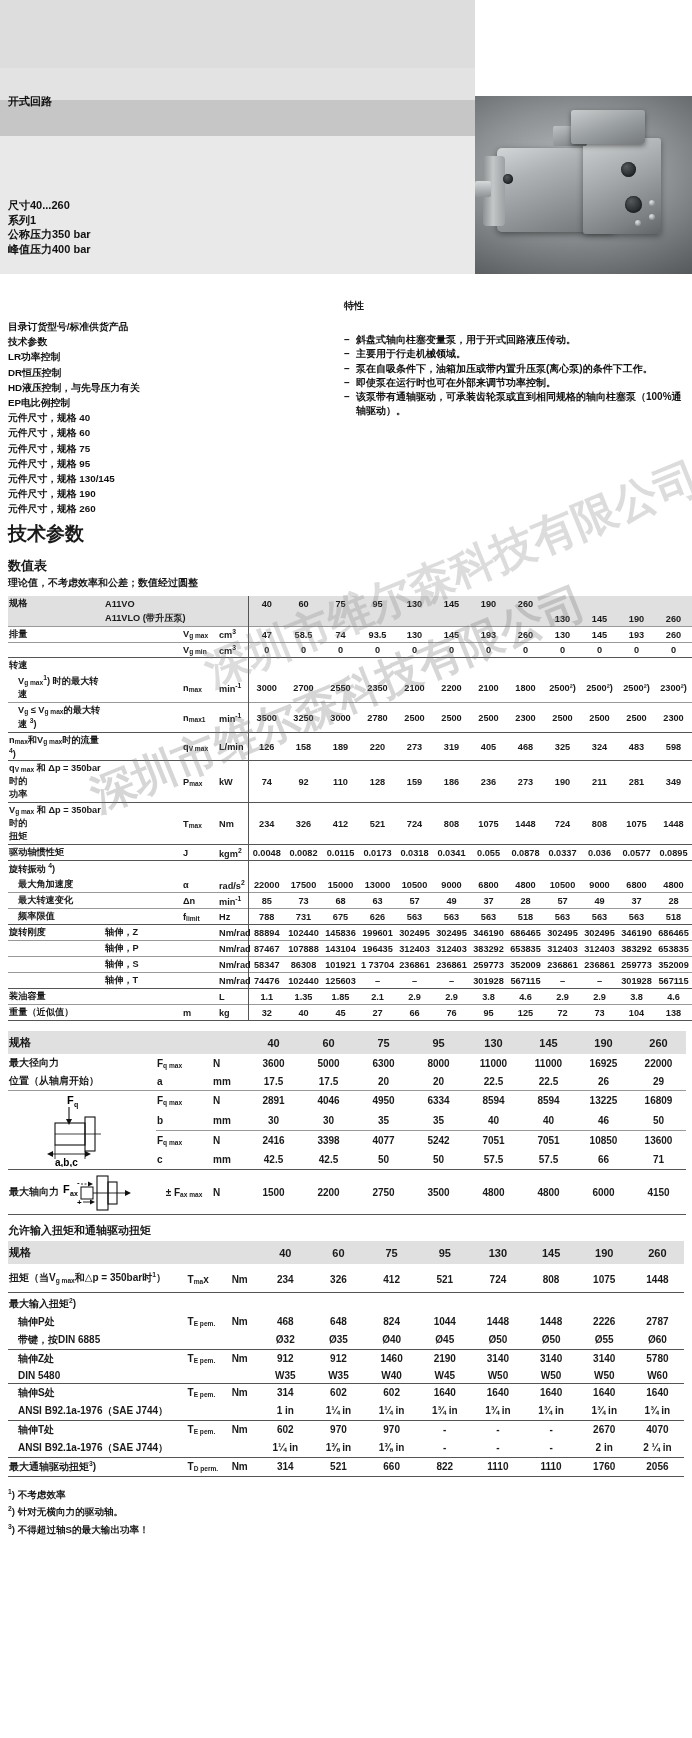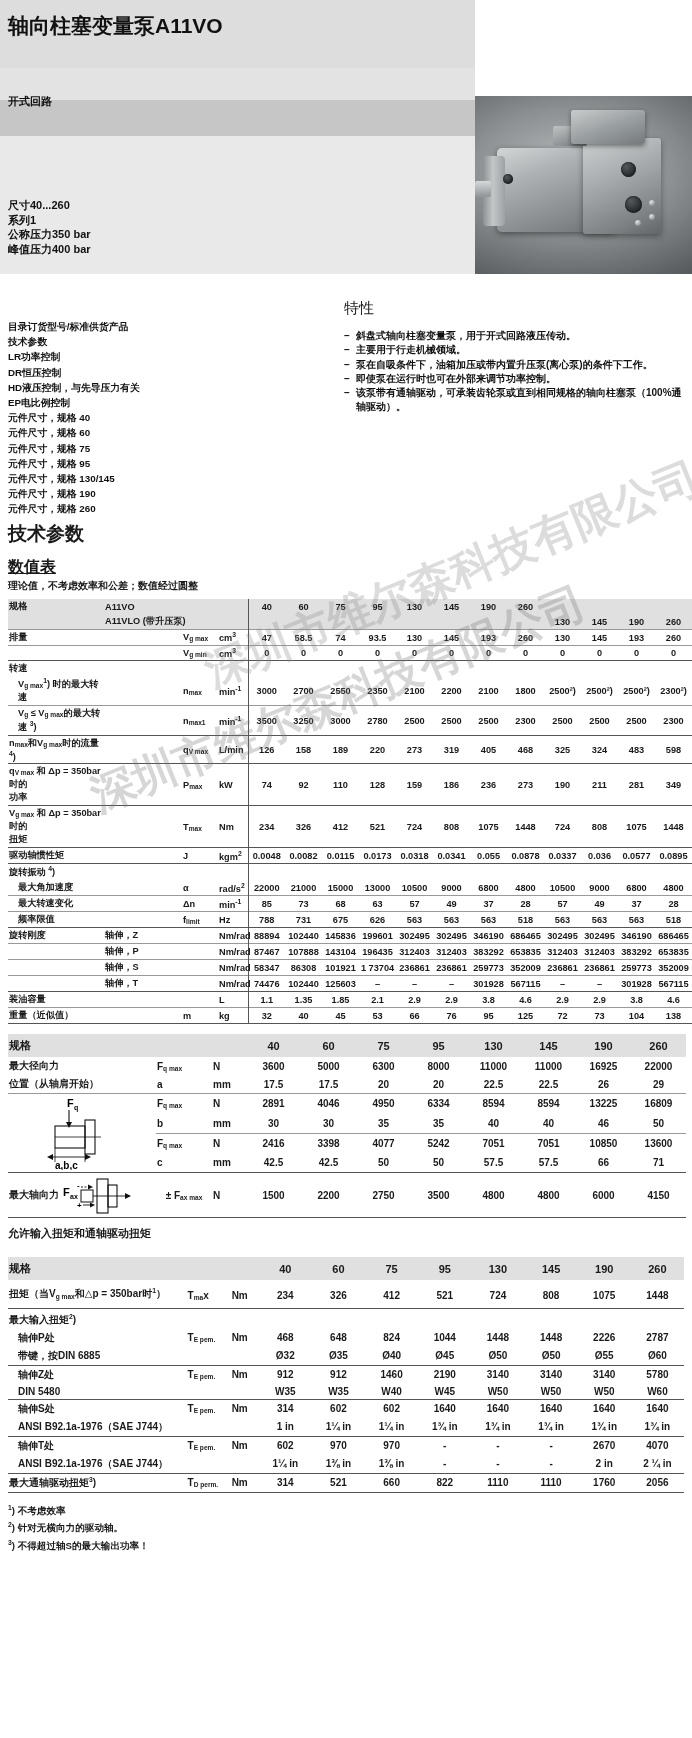--- a/index.html
+++ b/index.html
@@ -92,32 +92,32 @@
   .pbolt {
     border-radius:50%;
     background: radial-gradient(circle at 35% 30%, #e4e7e8, #8a8e90 75%);
   }
 
   
   .cols { position:relative; width:692px; padding:16px 0 0 0; }
   .col-l { position:absolute; left:8px; top:18px; width:300px;margin-top:16px; }
   .col-r { position:absolute; left:344px; top:14px; width:344px; }
   .toc-item { font-size:9.8px; font-weight:bold; line-height:15.2px; color:#111; }
-  .feat-h { font-size:15px; font-weight:normal; margin-bottom:11px; }
+  .feat-h { font-size:10px; font-weight:bold; margin-bottom:20px; }
   .feat-li {
     font-size:10px; font-weight:bold; line-height:14.3px;
     padding-left:12px; text-indent:-12px; color:#111;
   }
   .feat-li .dash { display:inline-block; width:12px; text-indent:0; }
 
   
   .sec-title { font-size:19px; font-weight:bold; margin:4px 0 0 8px; }
-  .sub-h { font-size:16px; font-weight:bold; margin:10px 0 0 8px;text-decoration:underline; }
+  .sub-h { font-size:13px; font-weight:bold; margin:10px 0 0 8px; }
   .sub-p { font-size:10px; font-weight:bold; margin:1px 0 6px 8px; }
-  .grp-h { font-size:11px; font-weight:bold; margin:8px 0 16px 8px; }
+  .grp-h { font-size:11px; font-weight:bold; margin:8px 0 3px 8px; }
 
   
   table.dt { border-collapse:collapse; width:676px; margin:0 0 0 8px; table-layout:fixed; }
   table.dt td, table.dt th { font-size:9.2px; padding:1px 1px; vertical-align:middle; }
   .lbl { text-align:left; font-weight:bold; padding-left:1px !important; }
   .lbl-ind { text-align:left; font-weight:bold; padding-left:10px !important; }
   .sym { text-align:left; font-weight:bold; }
   .unit { text-align:left; font-weight:bold; }
   .num { text-align:center; font-weight:bold; }
   .hdrow td { background:#e0e0e0; font-weight:bold; font-size:9.6px; padding:3px 1px; }
@@ -151,21 +151,20 @@
   .wm2 { left:188px; top:545px; font-size:44px; transform:rotate(-22deg); color:rgba(140,140,140,0.30); }
 </style>
 </head>
 <body>
 
 <div class="page">
 
   <div class="hdr">
     <div class="hdr-title-bar"></div>
     <div class="hdr-title-bar2"></div>
-    <div class="hdr-title">轴向柱塞变量泵A11VO</div>
     <div class="hdr-sub-bar"></div>
     <div class="hdr-sub">开式回路</div>
     <div class="hdr-lower-bar"></div>
     <div class="hdr-specs">
       <div>尺寸40...260</div>
       <div>系列1</div>
       <div>公称压力350 bar</div>
       <div>峰值压力400 bar</div>
     </div>
     <div class="hdr-img">
@@ -431,21 +430,21 @@
           <td></td>
           <td></td>
       <td class="tl" colspan="12"></td>
     </tr>
     <tr>
       <td class="lbl-ind">最大角加速度</td>
       <td></td>
       <td class="sym">α</td>
       <td class="unit">rad/s<sup>2</sup></td>
       <td class="num tl">22000</td>
-      <td class="num">21000</td>
+      <td class="num">17500</td>
       <td class="num">15000</td>
       <td class="num">13000</td>
       <td class="num">10500</td>
       <td class="num">9000</td>
       <td class="num">6800</td>
       <td class="num">4800</td>
       <td class="num">10500</td>
       <td class="num">9000</td>
       <td class="num">6800</td>
       <td class="num">4800</td>
@@ -580,21 +579,21 @@
     </tr>
 
     <tr class="bt-thin bb-thick">
       <td class="lbl">重量（近似值）</td>
       <td></td>
       <td class="sym">m</td>
       <td class="unit">kg</td>
       <td class="num tl">32</td>
       <td class="num">40</td>
       <td class="num">45</td>
-      <td class="num">53</td>
+      <td class="num">27</td>
       <td class="num">66</td>
       <td class="num">76</td>
       <td class="num">95</td>
       <td class="num">125</td>
       <td class="num">72</td>
       <td class="num">73</td>
       <td class="num">104</td>
       <td class="num">138</td>
     </tr>
   </tbody>

